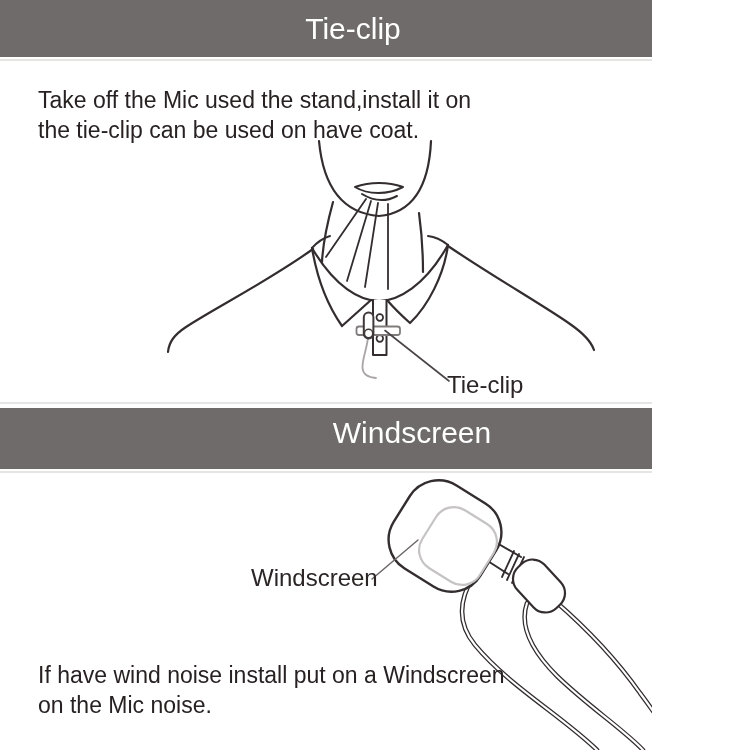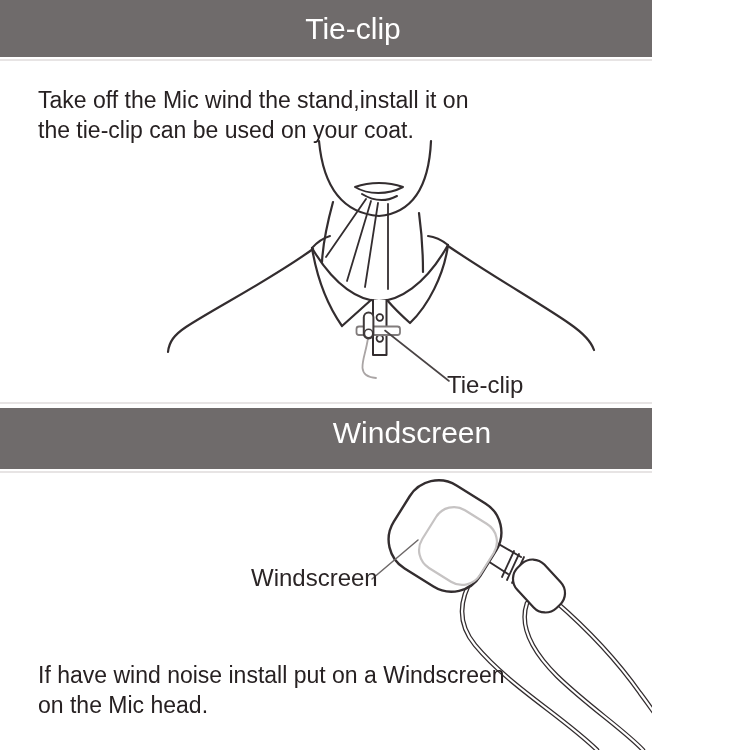--- a/index.html
+++ b/index.html
@@ -35,22 +35,22 @@
 </head>
 <body>
 
 <div class="page">
 
   <div class="section-bar bar1"></div>
   <div class="bar-title" style="left:353px;top:11px;">Tie-clip</div>
   <div class="hairline" style="top:59px;"></div>
 
   <div class="para para1">
-    <span>Take off the Mic wind the stand,install it on</span><br>
-    <span>the tie-clip can be used on your coat.</span>
+    <span>Take off the Mic used the stand,install it on</span><br>
+    <span>the tie-clip can be used on have coat.</span>
   </div>
 
   <svg class="art" width="750" height="750" viewBox="0 0 750 750" aria-hidden="true">
 
     <g fill="none" stroke="#332d2f" stroke-width="2.2" stroke-linecap="round" stroke-linejoin="round">
 
       <path d="M 319,141 C 323,184 341,213 379,216 C 414,213 429,185 431,141"></path>
 
       <path d="M 355,187 C 370,181.5 388,181.5 403,187 C 388,195 368,195 355,187 Z" stroke-width="2"></path>
 
@@ -129,16 +129,16 @@
   <div class="callout callout-tieclip">Tie-clip</div>
   <div class="callout callout-windscreen">Windscreen</div>
 
   <div class="hairline" style="top:402px;"></div>
   <div class="section-bar bar2"></div>
   <div class="bar-title" style="left:412px;top:415px;">Windscreen</div>
   <div class="hairline" style="top:471px;"></div>
 
   <div class="para para2">
     <span>If have wind noise install put on a Windscreen</span><br>
-    <span>on the Mic head.</span>
+    <span>on the Mic noise.</span>
   </div>
 
 </div>
 
 </body></html>

